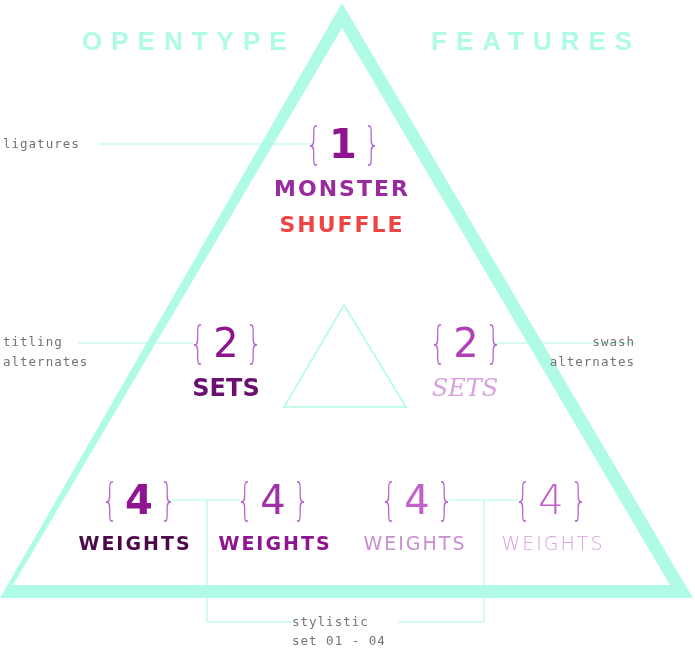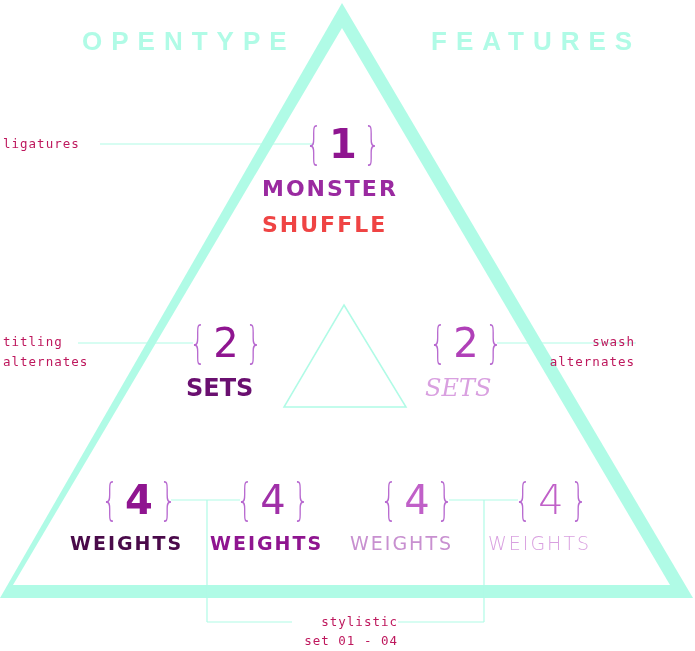--- a/index.html
+++ b/index.html
@@ -7,33 +7,33 @@
     #stage { position: absolute; left: 0; top: 0; width: 638px; height: 651px; }
     svg.bg { position: absolute; left: 0; top: 0; }
     .heading {
       position: absolute; top: 26px;
       font-family: "Liberation Sans", sans-serif; font-weight: bold;
       font-size: 26px; letter-spacing: 9px; color: #b0fbe6;
     }
     .label {
       position: absolute;
       font-family: "DejaVu Sans Mono", monospace; font-size: 12.5px;
-      color: #be185d; letter-spacing: 1px; line-height: 20px; white-space: nowrap;
+      color: #737373; letter-spacing: 1px; line-height: 20px; white-space: nowrap;
     }
     .label.right { text-align: left; }
-    .label.center { text-align: right; }
+    .label.center { text-align: left; }
     .badge {
       position: absolute; display: flex; align-items: center; justify-content: center;
       font-family: "DejaVu Serif", serif; height: 50px;
     }
     .brace { font-size: 44px; font-weight: 200; color: #b86ad0; line-height: 50px;
       font-family: "DejaVu Sans", sans-serif; transform: scaleX(0.6); }
     .num { font-size: 40px; line-height: 50px; font-family: "DejaVu Sans", sans-serif; margin: 0 1px; }
     .sample {
-      position: absolute; text-align: left; white-space: nowrap;
+      position: absolute; text-align: center; white-space: nowrap;
       font-family: "DejaVu Sans", sans-serif; letter-spacing: 2px;
     }
   </style>
 </head>
 <body>
 
 <div id="stage">
 
   <svg class="bg" width="695" height="651" viewBox="0 0 695 651">
 

